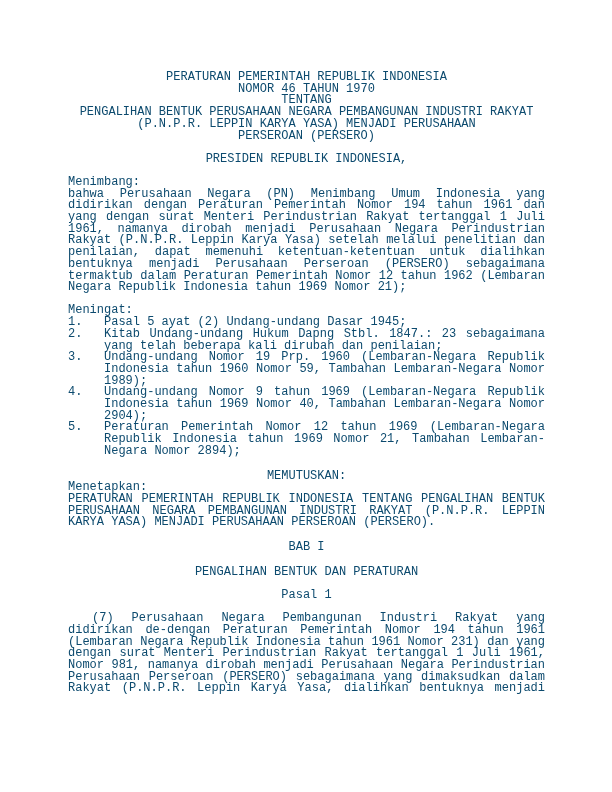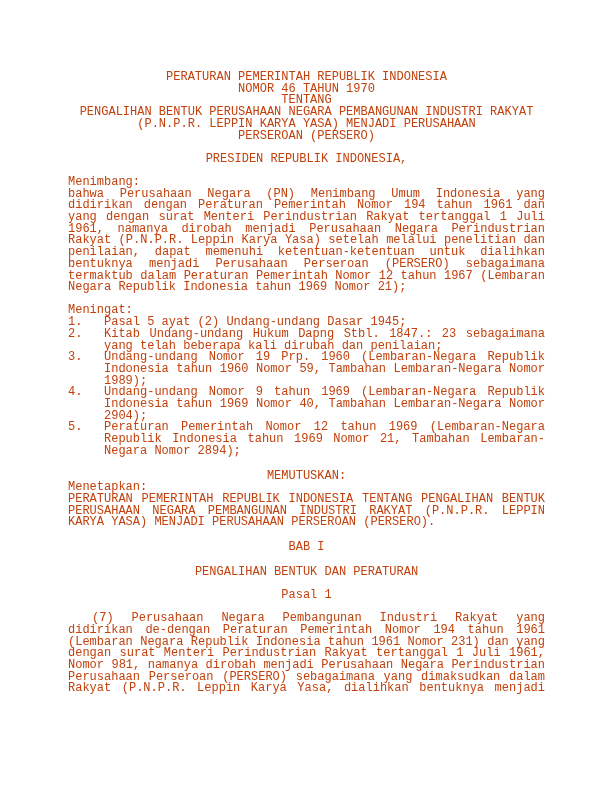--- a/index.html
+++ b/index.html
@@ -7,21 +7,21 @@
   body { width: 612px; }
   .page {
     position: relative;
     width: 612px;
     height: 792px;
     background: #ffffff;
     overflow: hidden;
     font-family: "Liberation Mono", "DejaVu Sans Mono", monospace;
     font-size: 12px;
     line-height: 11.7px;
-    color: #c2410c;
+    color: #0c4a6e;
   }
   .doc {
     position: absolute;
     left: 68px;
     top: 72px;
     width: 477px;
   }
   .block { margin-bottom: 11.5px; }
   .block:last-child { margin-bottom: 0; }
   .line { text-align: left; }
@@ -55,21 +55,21 @@
       </div>
       <div class="block para" data-name="menimbang-section">
         <div class="line label" data-name="menimbang-section-label">Menimbang:</div>
         <div class="line just" data-name="text-line">bahwa Perusahaan Negara (PN) Menimbang Umum Indonesia yang</div>
         <div class="line just" data-name="text-line">didirikan dengan Peraturan Pemerintah Nomor 194 tahun 1961 dan</div>
         <div class="line just" data-name="text-line">yang dengan surat Menteri Perindustrian Rakyat tertanggal 1 Juli</div>
         <div class="line just" data-name="text-line">1961, namanya dirobah menjadi Perusahaan Negara Perindustrian</div>
         <div class="line just" data-name="text-line">Rakyat (P.N.P.R. Leppin Karya Yasa) setelah melalui penelitian dan</div>
         <div class="line just" data-name="text-line">penilaian, dapat memenuhi ketentuan-ketentuan untuk dialihkan</div>
         <div class="line just" data-name="text-line">bentuknya menjadi Perusahaan Perseroan (PERSERO) sebagaimana</div>
-        <div class="line just" data-name="text-line">termaktub dalam Peraturan Pemerintah Nomor 12 tahun 1967 (Lembaran</div>
+        <div class="line just" data-name="text-line">termaktub dalam Peraturan Pemerintah Nomor 12 tahun 1962 (Lembaran</div>
         <div class="line" data-name="text-line">Negara Republik Indonesia tahun 1969 Nomor 21);</div>
       </div>
       <div class="block list" data-name="mengingat-section">
         <div class="line label" data-name="mengingat-section-label">Meningat:</div>
         <div class="list-item" data-name="mengingat-section-item-1">
           <span class="num" data-name="list-item-number">1.</span>
           <div class="line" data-name="text-line">Pasal 5 ayat (2) Undang-undang Dasar 1945;</div>
         </div>
         <div class="list-item" data-name="mengingat-section-item-2">
           <span class="num" data-name="list-item-number">2.</span>

